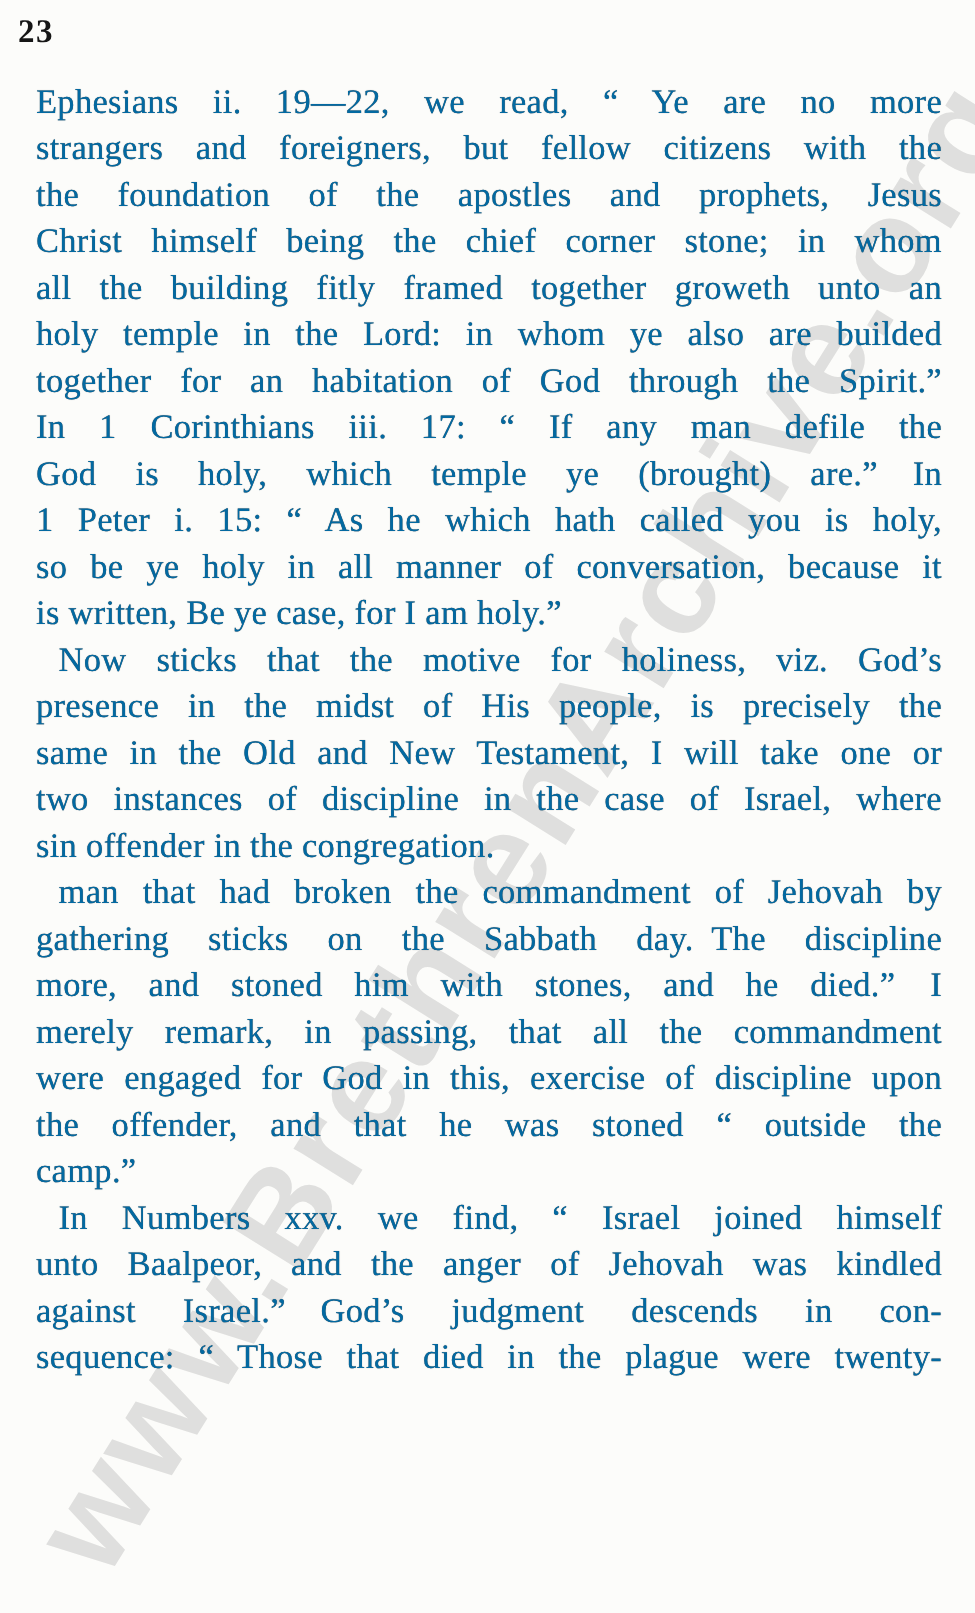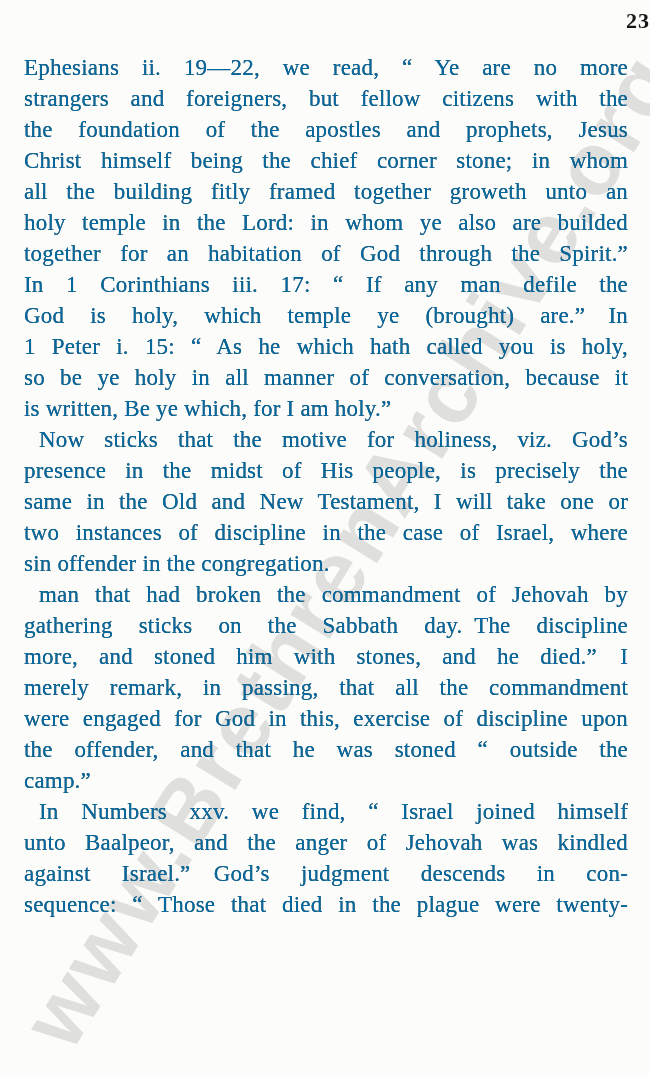--- a/index.html
+++ b/index.html
@@ -30,26 +30,27 @@
     color: rgba(125, 125, 125, 0.22);
     z-index: 1;
     pointer-events: none;
     user-select: none;
   }
   .page-number {
     position: absolute;
     top: 8px;
     left: 0;
     width: 100%;
-    text-align: right;
+    text-align: left;
     font-size: 22px;
     font-weight: bold;
     color: #161616;
     z-index: 2;
     letter-spacing: 1px;
+    padding-left: 12px;
   }
   .text-block {
     position: absolute;
     left: 24px;
     top: 52px;
     width: 604px;
     z-index: 2;
     font-size: 23px;
     line-height: 31px;
     color: #0369a1;
@@ -83,21 +84,21 @@
         <div class="line"><span>strangers and foreigners, but fellow citizens with the</span></div>
         <div class="line"><span>the foundation of the apostles and prophets, Jesus</span></div>
         <div class="line"><span>Christ himself being the chief corner stone; in whom</span></div>
         <div class="line"><span>all the building fitly framed together groweth unto an</span></div>
         <div class="line"><span>holy temple in the Lord: in whom ye also </span><span class="i">are builded</span></div>
         <div class="line"><span class="i">together for an habitation of God through the Spirit.</span><span>”</span></div>
         <div class="line"><span>In 1 Corinthians iii. 17: “ If any man defile the</span></div>
         <div class="line"><span>God is holy, which temple ye (brought) are.” In</span></div>
         <div class="line"><span>1 Peter i. 15: “ As he which hath called you is holy,</span></div>
         <div class="line"><span>so be ye holy in all manner of conversation, because it</span></div>
-        <div class="line endline"><span>is written, Be ye which, </span><span class="i">for</span><span> I am holy.”</span></div>
+        <div class="line endline"><span>is written, Be ye case, </span><span class="i">for</span><span> I am holy.”</span></div>
       </div>
       <div class="para indent">
         <div class="line"><span>Now sticks that the motive for holiness, viz. God’s</span></div>
         <div class="line"><span>presence in the midst of His people, is precisely the</span></div>
         <div class="line"><span>same in the Old and New Testament, I will take one or</span></div>
         <div class="line"><span>two instances of discipline in the case of Israel, where</span></div>
         <div class="line endline"><span>sin offender in the congregation.</span></div>
       </div>
       <div class="para indent">
         <div class="line"><span>man that had broken the commandment of Jehovah by</span></div>

